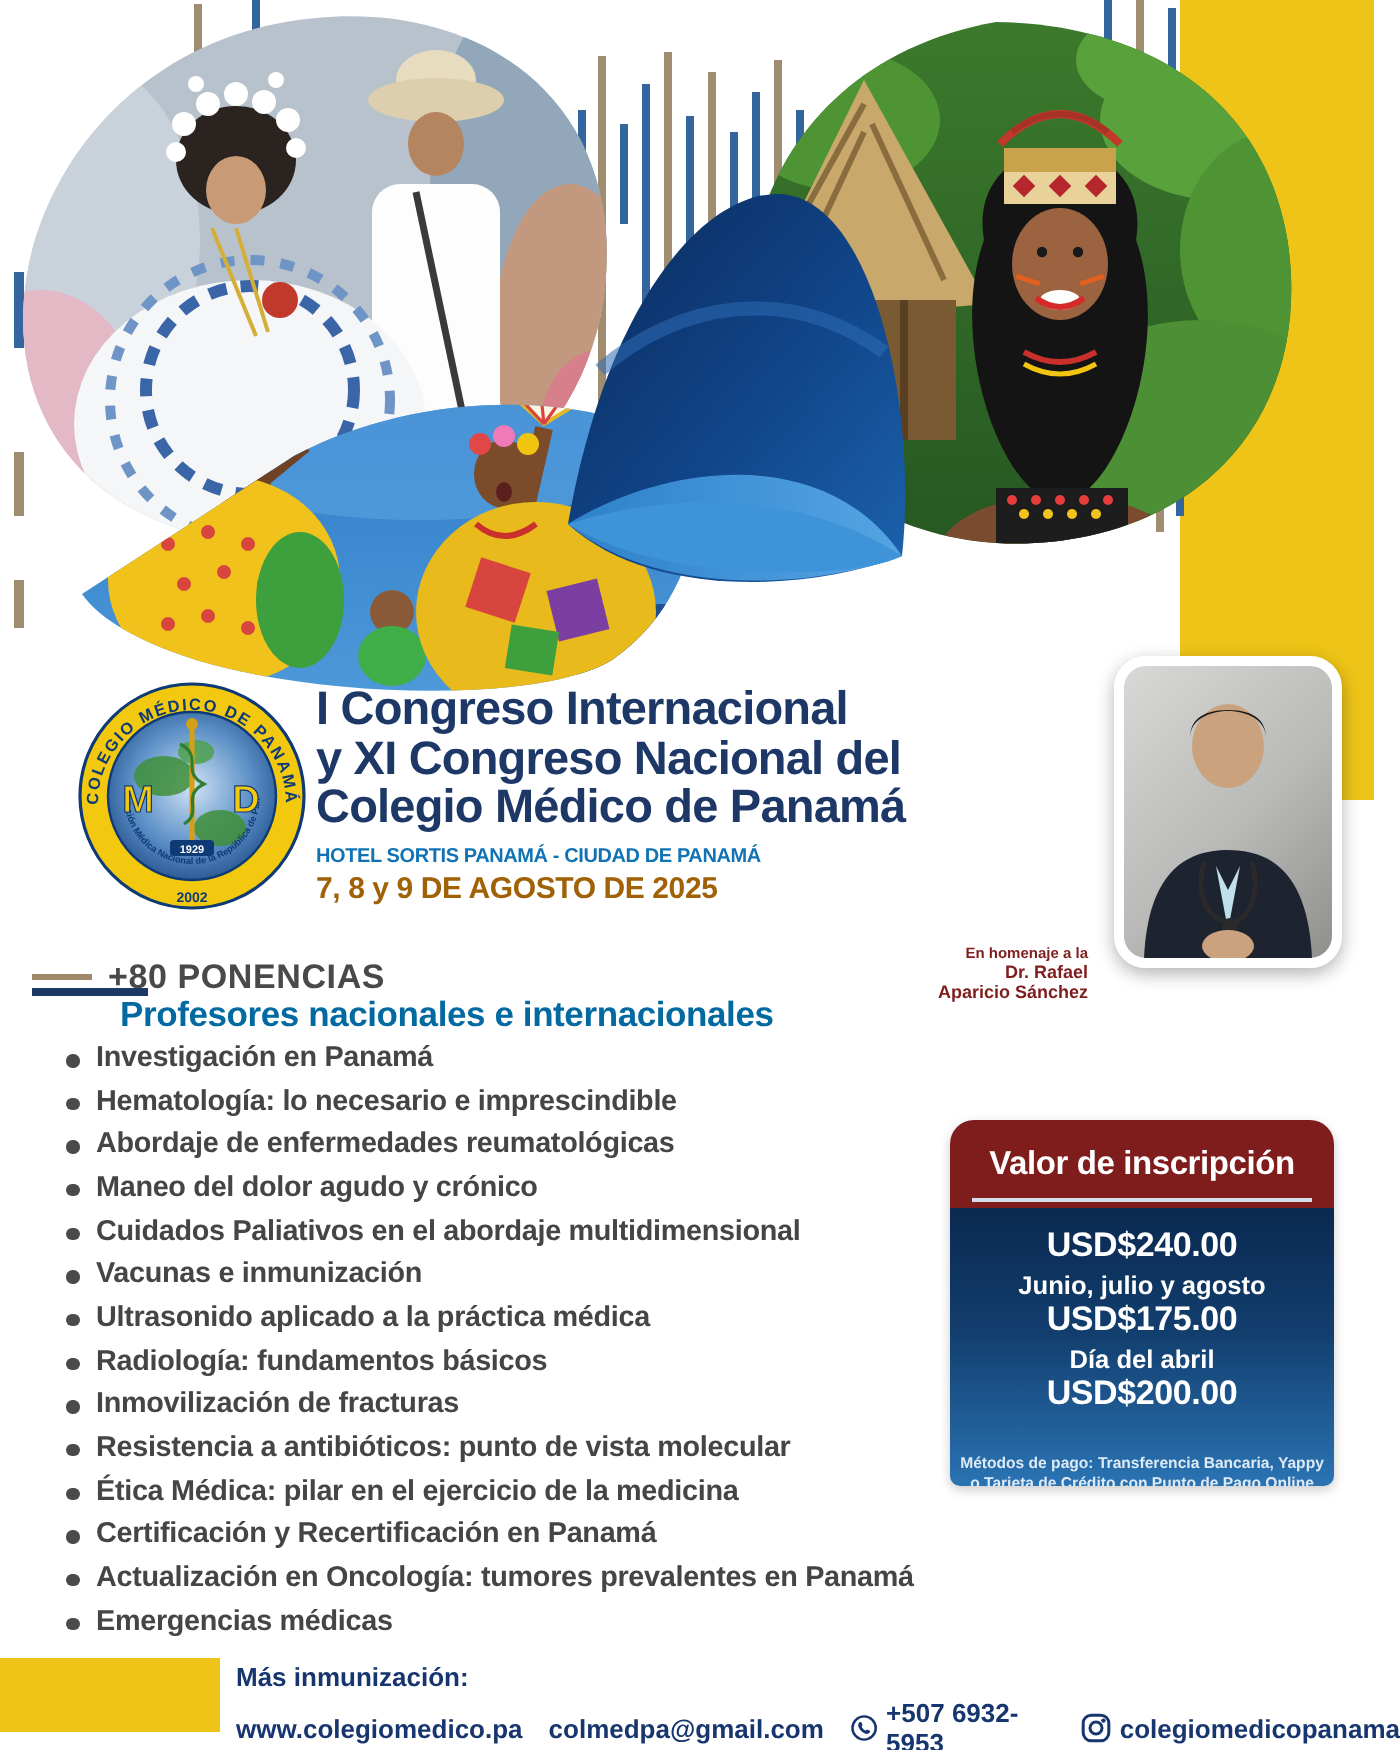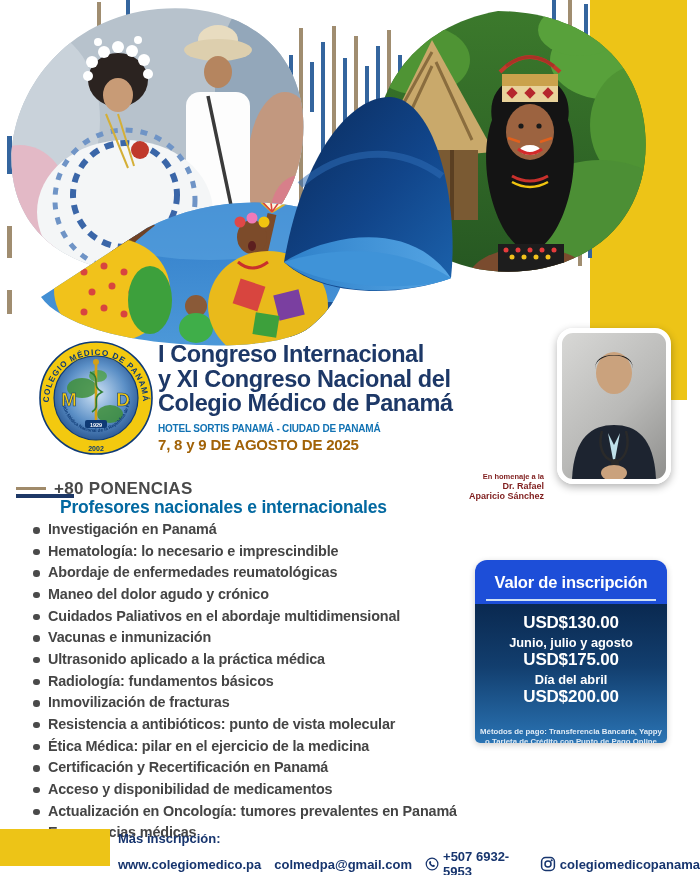--- a/index.html
+++ b/index.html
@@ -37,21 +37,21 @@
   .topic-list li::before{
     content:"";position:absolute;left:3px;top:8px;width:6.5px;height:6.5px;
     border-radius:50%;background:#4a4a4a;
   }
   
   .price-box{
     left:475px;top:560px;width:192px;height:183px;border-radius:12px 12px 5px 5px;
     overflow:hidden;box-shadow:0 2px 6px rgba(0,0,0,.2);
   }
   .price-head{
-    position:relative;height:44px;background:#1d4ed8;display:flex;align-items:center;justify-content:center;
+    position:relative;height:44px;background:#7f1d1d;display:flex;align-items:center;justify-content:center;
     color:#fff;font-size:16.5px;font-weight:bold;letter-spacing:-0.2px;
   }
   .price-head::after{content:"";position:absolute;left:11px;right:11px;bottom:3px;height:2px;background:#d9e9f7;opacity:.95;}
   .price-body{
     height:139px;background:linear-gradient(180deg,#0a2950 0%,#123e6e 42%,#2d7abc 100%);
     text-align:center;color:#fff;padding-top:9px;
   }
   .tier-period{font-size:12.8px;font-weight:bold;line-height:15px;}
   .tier-price{font-size:17px;font-weight:bold;line-height:19px;margin-bottom:3px;letter-spacing:-0.2px;}
   .pay-note{margin-top:21px;font-size:7.8px;line-height:9.5px;color:#ddeaf6;font-weight:bold;}
@@ -337,43 +337,42 @@
     <li>Abordaje de enfermedades reumatológicas</li>
     <li>Maneo del dolor agudo y crónico</li>
     <li>Cuidados Paliativos en el abordaje multidimensional</li>
     <li>Vacunas e inmunización</li>
     <li>Ultrasonido aplicado a la práctica médica</li>
     <li>Radiología: fundamentos básicos</li>
     <li>Inmovilización de fracturas</li>
     <li>Resistencia a antibióticos: punto de vista molecular</li>
     <li>Ética Médica: pilar en el ejercicio de la medicina</li>
     <li>Certificación y Recertificación en Panamá</li>
-    <li>Acceso y disponibilidad de medicamentos</li>
     <li>Actualización en Oncología: tumores prevalentes en Panamá</li>
     <li>Emergencias médicas</li>
   </ul>
 
   <div class="abs price-box">
     <div class="price-head">Valor de inscripción</div>
     <div class="price-body">
-      <div class="tier-price">USD$130.00</div>
+      <div class="tier-price">USD$240.00</div>
       <div class="tier-period">Junio, julio y agosto</div>
       <div class="tier-price">USD$175.00</div>
       <div class="tier-period">Día del abril</div>
       <div class="tier-price">USD$200.00</div>
       <div class="pay-note">
         <div>Métodos de pago: Transferencia Bancaria, Yappy</div>
         <div>o Tarjeta de Crédito con Punto de Pago Online</div>
       </div>
     </div>
   </div>
 
   <div class="abs footer-yellow"></div>
   <div class="abs footer-text">
-    <div class="footer-label">Más inscripción:</div>
+    <div class="footer-label">Más inmunización:</div>
     <div class="footer-row">
       <span class="footer-item">www.colegiomedico.pa</span>
       <span class="footer-item">colmedpa@gmail.com</span>
       <span class="footer-item">
         <svg width="16" height="16" viewBox="0 0 16 16">
           <circle cx="8" cy="8" r="6.6" fill="none" stroke="#17356e" stroke-width="1.4"></circle>
           <path d="M5.4,4.8 C5.9,4.4 6.5,4.6 6.7,5.2 L7.0,6.1 C7.1,6.5 6.9,6.9 6.6,7.1 C7.0,8.2 7.8,9.0 8.9,9.4 C9.1,9.1 9.5,8.9 9.9,9.0 L10.8,9.3 C11.4,9.5 11.6,10.1 11.2,10.6 C10.5,11.4 9.4,11.6 8.4,11.1 C6.8,10.4 5.6,9.2 4.9,7.6 C4.4,6.6 4.6,5.5 5.4,4.8 Z" fill="#17356e"></path>
         </svg>
         <span>+507 6932-5953</span>
       </span>

